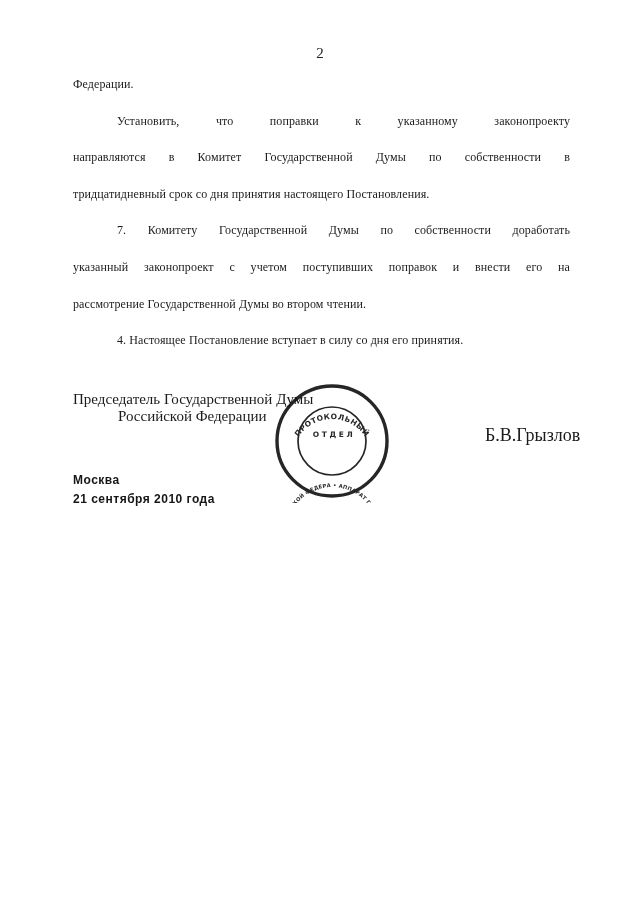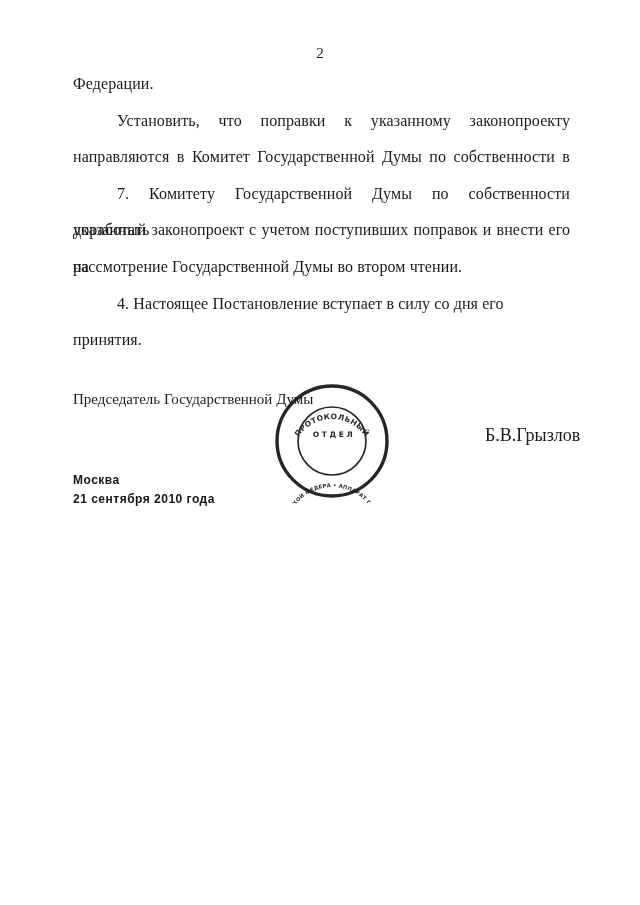--- a/index.html
+++ b/index.html
@@ -24,21 +24,21 @@
     text-align: center;
     font-size: 15px;
     line-height: 20px;
     color: #222;
   }
   .body-text {
     position: absolute;
     top: 66px;
     left: 73px;
     width: 497px;
-    font-size: 16px;
+    font-size: 12px;
     line-height: 36.6px;
     letter-spacing: 0.1px;
   }
   .line {
     white-space: normal;
     height: 36.6px;
     overflow: visible;
   }
   .jl {
     text-align: justify;
@@ -105,28 +105,30 @@
 <body>
 
 <div class="page">
 
   <div class="page-number">2</div>
 
   <div class="body-text">
     <div class="line">Федерации.</div>
     <div class="line jl ind">Установить, что поправки к указанному законопроекту</div>
     <div class="line jl">направляются в Комитет Государственной Думы по собственности в</div>
+    <div class="line">тридцатидневный срок со дня принятия настоящего Постановления.</div>
     <div class="line jl ind">7. Комитету Государственной Думы по собственности доработать</div>
     <div class="line jl">указанный законопроект с учетом поступивших поправок и внести его на</div>
     <div class="line">рассмотрение Государственной Думы во втором чтении.</div>
     <div class="line ind">4. Настоящее Постановление вступает в силу со дня его принятия.</div>
   </div>
 
   <div class="signature">
     <div class="sig-l1">Председатель Государственной Думы</div>
+    <div class="sig-l3">Российской Федерации</div>
   </div>
 
   <div class="signer">Б.В.Грызлов</div>
 
   <svg class="stamp" viewBox="0 0 124 124" xmlns="http://www.w3.org/2000/svg">
     <defs>
       <path id="ringPath" d="M 62,108 A 46,46 0 1 1 61.95,108" fill="none"></path>
       <path id="arcPath" d="M 30,56 A 40,40 0 0 1 94,56" fill="none"></path>
     </defs>
     <circle cx="62" cy="62" r="55" fill="none" stroke="#141414" stroke-width="3.4"></circle>

